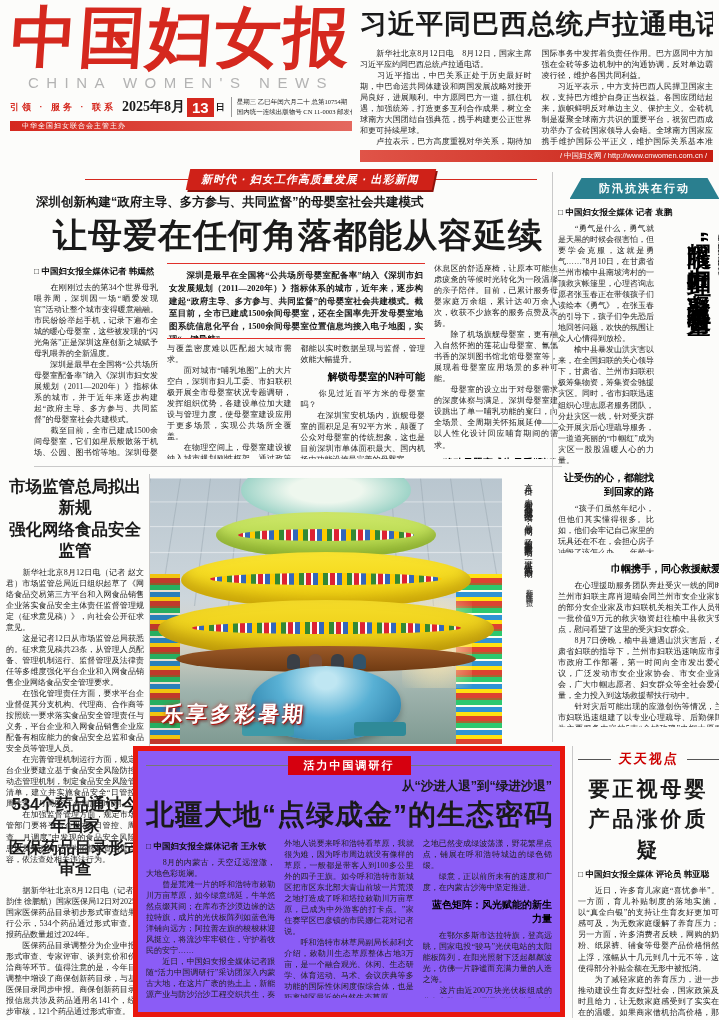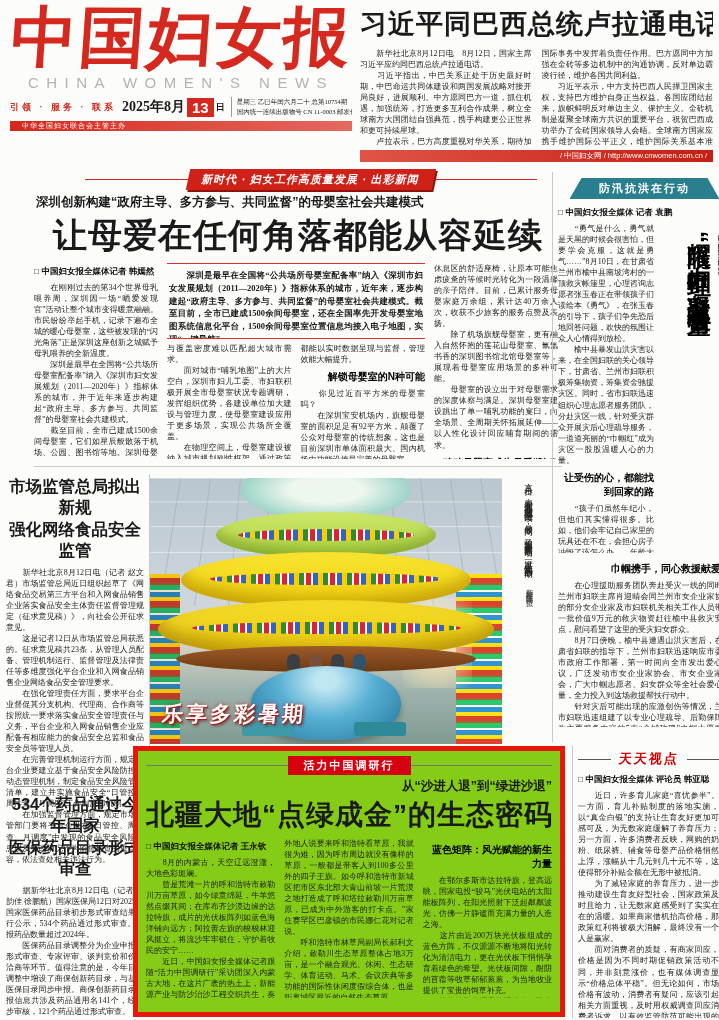--- a/index.html
+++ b/index.html
@@ -109,21 +109,21 @@
   .step{position:absolute;width:52px;height:14px;background:#3f9aa8;border-radius:3px;bottom:8px;}
   .step.sl{left:92px;} .step.sr{right:96px;background:#2f8a98;}
   .photo-overlay{position:absolute;left:12px;bottom:16px;font-size:21px;font-weight:900;color:#fff;
       font-family:"Liberation Sans",sans-serif;letter-spacing:3px;transform:skewX(-5deg);
       text-shadow:1px 1px 0 #b01510,2px 2px 3px rgba(60,0,0,.55),0 0 4px rgba(200,40,30,.8);}
   .photo-caption{width:28px;padding-left:4px;writing-mode:vertical-rl;font-size:8.5px;line-height:1.25;
                  color:#222;letter-spacing:1px;}
   .photo-credit{font-size:7.5px;color:#444;margin-top:6px;}
 
   
-  .redbox{left:133px;top:746px;width:432px;height:271px;border:5px solid #e8160c;background:#84cc16;
+  .redbox{left:133px;top:746px;width:432px;height:271px;border:5px solid #e8160c;background:#8b5cf6;
           padding:4px 8px;box-sizing:border-box;}
   .rb-tabrow{display:flex;align-items:center;height:20px;}
   .rb-tabrow .line{flex:1;border-top:1px solid #777;height:0;}
   .rb-tab{background:#d6000f;color:#fff;font-size:11px;font-weight:900;padding:2px 16px;
           font-family:"Liberation Sans",sans-serif;letter-spacing:2px;white-space:nowrap;}
   .rb-kicker{text-align:right;font-size:12.5px;font-weight:900;font-family:"Liberation Sans",sans-serif;margin-top:3px;}
   .rb-headline{text-align:center;font-size:28px;font-weight:900;font-family:"Liberation Sans",sans-serif;
                letter-spacing:1px;white-space:nowrap;margin:1px 0 4px 0;}
   .rb-cols{display:flex;gap:9px;height:160px;overflow:hidden;}
   .rb-cols>div{flex:1;}
@@ -313,35 +313,39 @@
 　　近日，中国妇女报全媒体记者跟随“活力中国调研行”采访团深入内蒙古大地，在这片广袤的热土上，新能源产业与防沙治沙工程交织共生，奏响了一曲令人惊奇的“点绿成金”协奏曲。</div>
 
       </div>
       <div>
         <div class="body-text">外地人说要来呼和浩特看草原，我就很为难，因为呼市周边就没有像样的草原，一般都是带客人到100多公里外的四子王旗。如今呼和浩特市新城区把市区东北部大青山前坡一片荒漠之地打造成了呼和塔拉敕勒川万亩草原，已成为中外游客的打卡点。”家住赛罕区巴彦镇的市民娜仁花对记者说。
 　　呼和浩特市林草局副局长郝利文介绍，敕勒川生态草原整体占地3万亩，是一个融合观光、休闲、生态研学、体育运动、马术、会议庆典等多功能的国际性休闲度假综合体，也是距离城区最近的自然生态草原。
 　　“敕勒川生态草原主要以种植天然牧草为主，包含蒙古冰草、草木樨等40余种天然牧草。目前，有30多种动物。”全国三八红旗手、蒙草集团研发总监理薇告诉记者，敕勒川生态草原与大青山前坡森林绿化带协同形成市区北部生态屏障，在水土保持、涵养水源、防沙治沙等方面发挥了关键作用。通过三季有花、四季有韵的草原景观塑造，实现了生态保护与城市景观的深度融合，成为首府生态文明建设的标志性工程。
 　　对比敕勒川草原今昔，十几年前的不毛</div>
       </div>
       <div>
+        <div class="body-text">之地已然变成绿波荡漾，野花繁星点点，铺展在呼和浩特城边的绿色锦缎。
+　　绿意，正以前所未有的速度和广度，在内蒙古沙海中坚定推进。</div>
         <div class="subhead">蓝色矩阵：风光赋能的新生力量</div>
         <div class="body-text">　　在鄂尔多斯市达拉特旗，登高远眺，国家电投“骏马”光伏电站的太阳能板阵列，在阳光照射下泛起粼粼波光，仿佛一片静谧而充满力量的人造之海。
 　　这片由近200万块光伏板组成的蓝色方阵，不仅源源不断地将阳光转化为清洁电力，更在光伏板下悄悄孕育着绿色的希望。光伏板间隙，耐阴的苜蓿等牧草郁郁葱葱，为当地牧业提供了宝贵的饲草补充。
 　　达拉特旗能源局能源综合保障中心主任李凯介绍说，这里运用板上发电、板下修复、板间种植、板外治沙模式，实现了生态恢复与经济效益叠加，对改善内蒙古自治区能源供给结构和推进库布齐沙漠荒漠化生态治理，贡献了“达拉特方案”，实现了“生态绿”与“光伏蓝”协同发展。</div>
 
       </div>
     </div>
   </div>
 
   <div class="blk viewpoint">
     <div class="vp-labelrow">
       <div class="line"></div>
       <div class="vp-label">天天视点</div>
       <div class="line"></div>
     </div>
+    <div class="vp-headline">要正视母婴
+产品涨价质疑</div>
     <div class="byline">□ 中国妇女报全媒体 评论员 韩亚聪</div>
     <div class="body-text vp-body">　　近日，许多育儿家庭“喜忧参半”。一方面，育儿补贴制度的落地实施，以“真金白银”的支持让生育友好更加可感可及，为无数家庭缓解了养育压力；另一方面，许多消费者反映，网购的奶粉、纸尿裤、辅食等母婴产品价格悄然上浮，涨幅从十几元到几十元不等，这使得部分补贴金额在无形中被抵消。
 　　为了减轻家庭的养育压力，进一步推动建设生育友好型社会，国家政策及时且给力，让无数家庭感受到了实实在在的温暖。如果商家借机抬高价格，那政策红利将被极大消解，最终没有一个人是赢家。
 　　面对消费者的质疑，有商家回应，价格是因为不同时期促销政策活动不同，并非刻意涨价，也有媒体调查显示“价格总体平稳”。但无论如何，市场价格有波动，消费者有疑问，应该引起相关方面重视，及时用权威调查回应消费者诉求，以有效监管防范可能出现的乱象。唯有如此，才能防止育儿补贴被市场乱象“吞噬”，确保政策善意真正落到实处。
 　　生育友好型社会的建设，从来不是单方面的责任。只有政府、企业、社会协同发力，共同守护“生育友好”的初心，才能让“愿意生、养得起、教得好”成为更多家庭的底气，让生育政策的温暖真正浸润每个家庭的日常生活。</div>
   </div>
 
 </div>
 
 </body></html>

